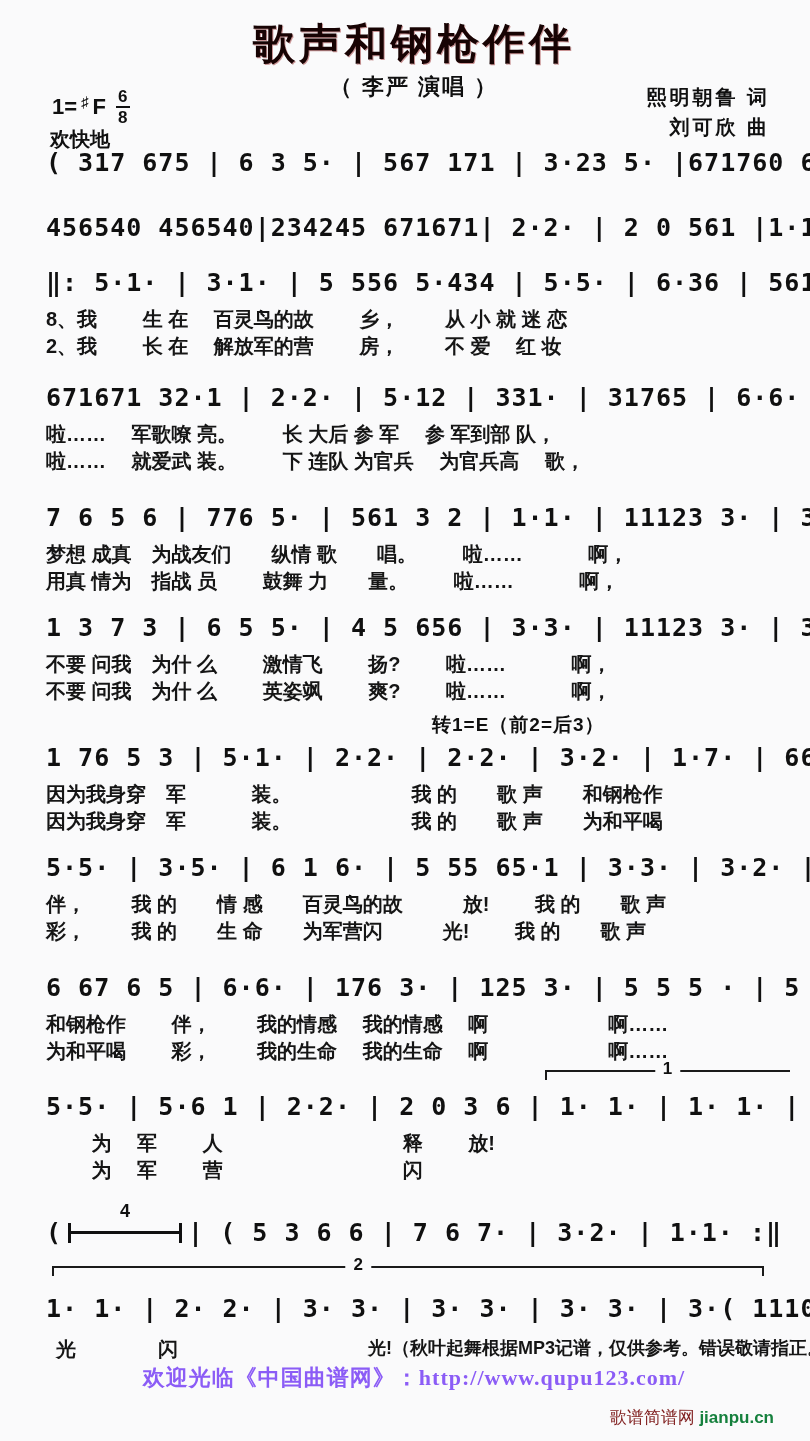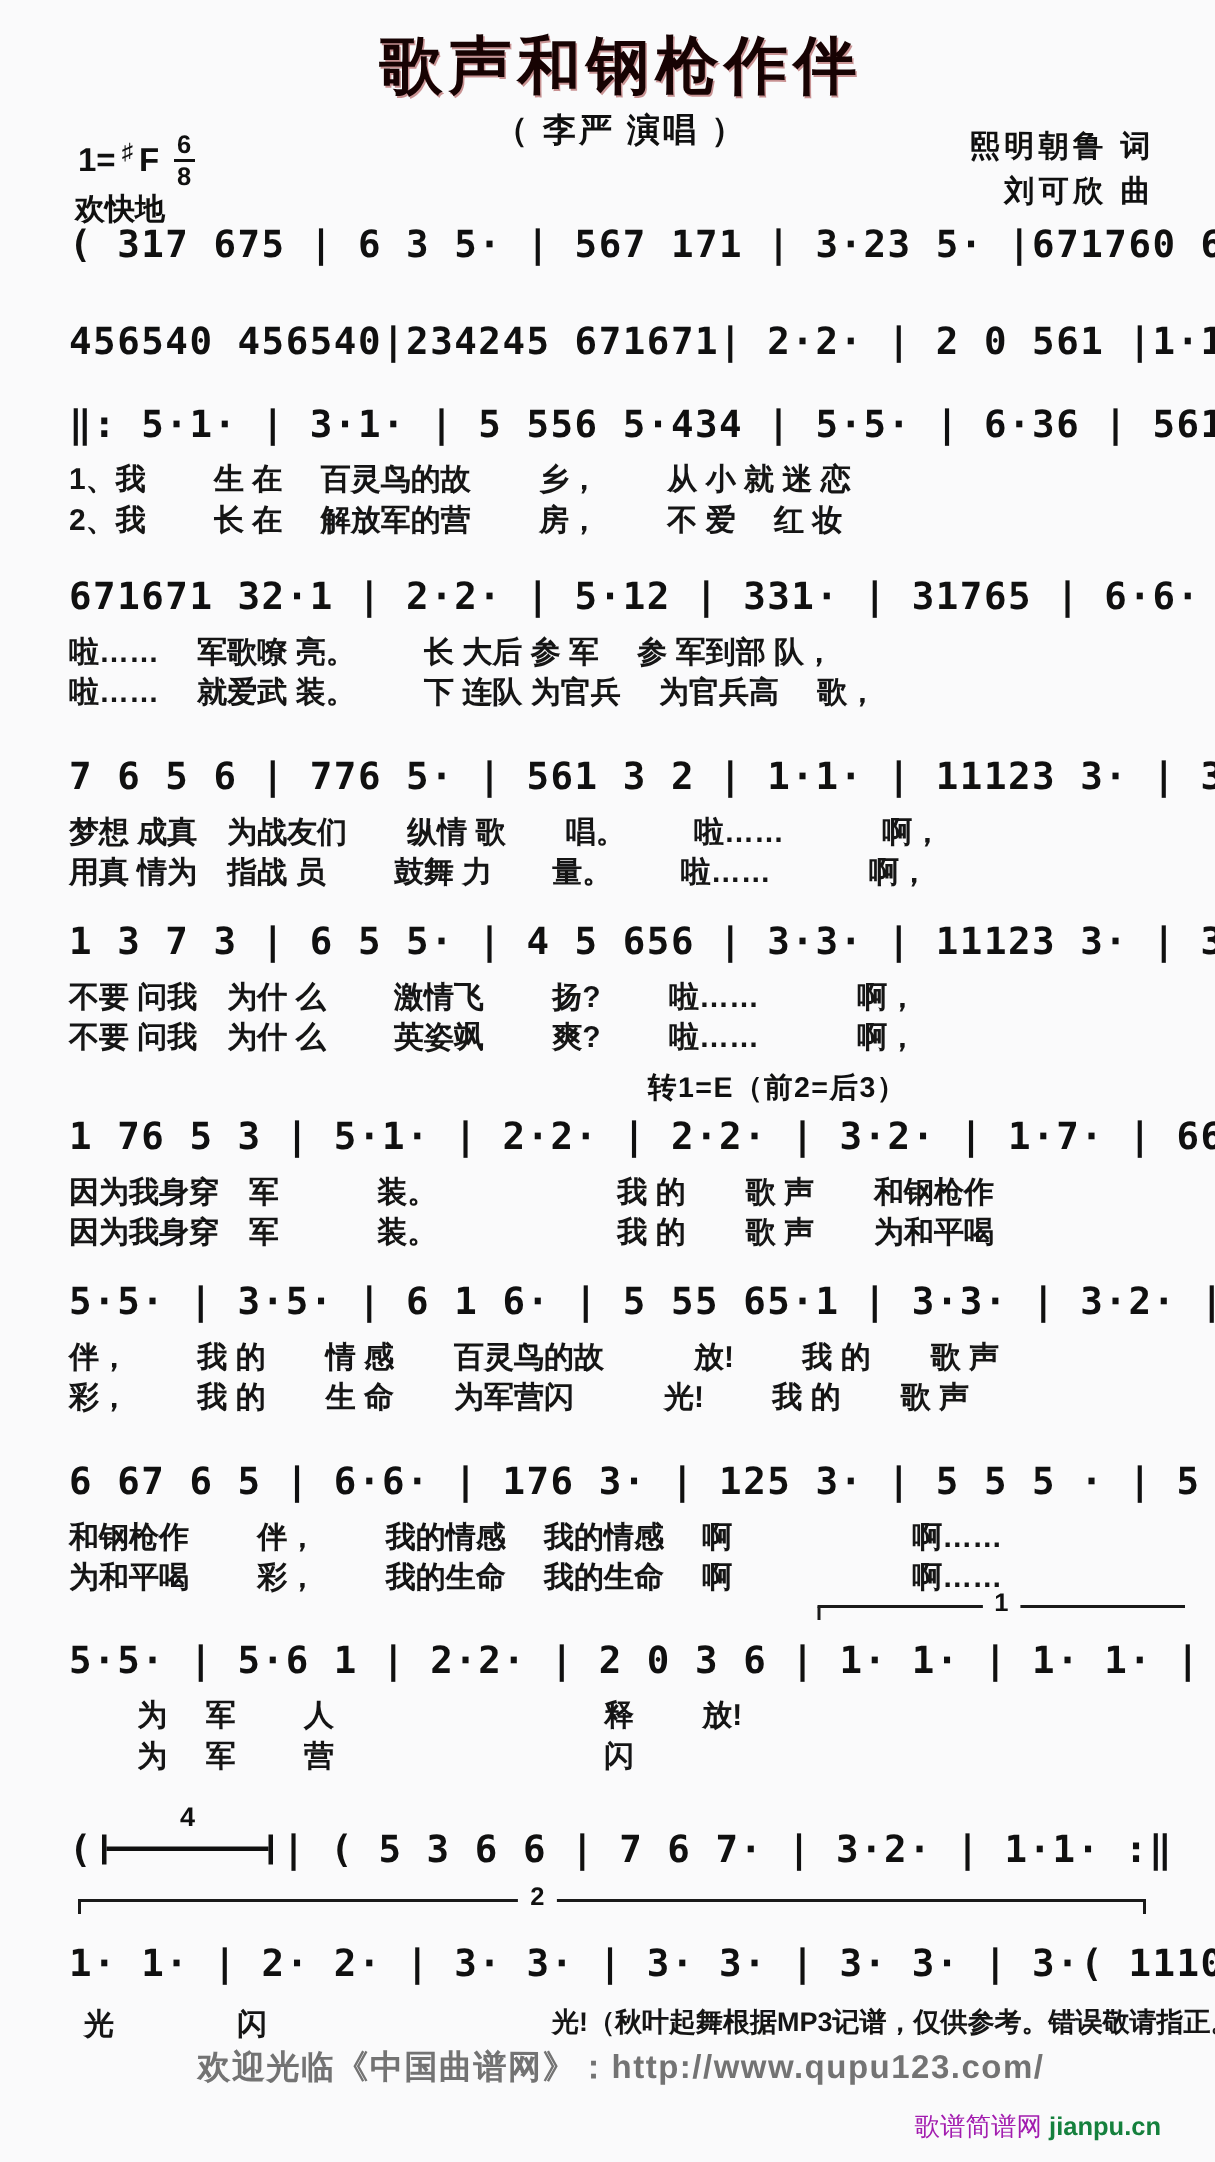--- a/index.html
+++ b/index.html
@@ -29,23 +29,23 @@
   .volta .tickL{position:absolute;left:0;top:-1px;height:9px;border-left:2px solid #1a1a1a;}
   .volta .tickR{position:absolute;right:0;top:-1px;height:9px;border-left:2px solid #1a1a1a;}
   .volta .vlabel{position:absolute;top:-13px;left:50%;transform:translateX(-50%);
                  background:#fafafb;padding:0 8px;font-size:17px;font-weight:bold;color:#101010;}
   .multirest{display:inline-block;position:relative;width:150px;height:20px;vertical-align:middle;
              border-left:3px solid #101010;border-right:3px solid #101010;margin:0 6px;}
   .multirest .bar{position:absolute;left:0;right:0;top:8px;border-top:3px solid #101010;}
   .multirest .mlabel{position:absolute;top:-22px;left:50%;transform:translateX(-50%);
                      font-size:18px;font-weight:bold;color:#101010;}
   .endrow{position:absolute;left:46px;right:28px;display:flex;align-items:center;}
-  .footer{font-size:22px;font-weight:bold;color:#737373;letter-spacing:1px;}
+  .footer{font-size:22px;font-weight:bold;color:#8b5cf6;letter-spacing:1px;font-family:Liberation Serif, serif;}
   .watermark{position:absolute;right:36px;top:1406px;font-size:17px;}
-  .wm-site{color:#a21caf;}
+  .wm-site{color:#7f1d1d;}
   .wm-domain{color:#15803d;font-weight:bold;}
   .endnote-wrap{white-space:pre;}
 </style>
 </head>
 <body>
 
 <div class="page">
 
   <div class="row center title" style="top:16px">歌声和钢枪作伴</div>
   <div class="row center subtitle" style="top:72px">（ 李严  演唱 ）</div>
@@ -61,21 +61,21 @@
       <span class="den" style="display:block">8</span>
     </span>
   </div>
   <div class="tempo">欢快地</div>
 
   <div class="row notation" style="top:148px">( 317 675 | 6 3 5· | 567 171 | 3·23 5· |671760 671760|</div>
 
   <div class="row notation" style="top:213px">456540 456540|234245 671671| 2·2· | 2 0 561 |1·1·) |</div>
 
   <div class="row notation" style="top:268px">‖: 5·1· | 3·1· | 5 556 5·434 | 5·5· | 6·36 | 561· |</div>
-  <div class="row lyric" style="top:306px">1、我　　 生 在　 百灵鸟的故　　 乡，　　 从 小 就 迷 恋</div>
+  <div class="row lyric" style="top:306px">8、我　　 生 在　 百灵鸟的故　　 乡，　　 从 小 就 迷 恋</div>
   <div class="row lyric" style="top:333px">2、我　　 长 在　 解放军的营　　 房，　　 不 爱　 红 妆</div>
 
   <div class="row notation" style="top:383px">671671 32·1 | 2·2· | 5·12 | 331· | 31765 | 6·6· |</div>
   <div class="row lyric" style="top:421px">啦……　 军歌嘹 亮。　　 长 大后 参 军　 参 军到部 队，</div>
   <div class="row lyric" style="top:448px">啦……　 就爱武 装。　　 下 连队 为官兵　 为官兵高　 歌，</div>
 
   <div class="row notation" style="top:503px">7 6 5 6 | 776 5· | 561 3 2 | 1·1· | 11123 3· | 321 5· |</div>
   <div class="row lyric" style="top:541px">梦想 成真　为战友们　　纵情 歌　　唱。　　 啦……　　　 啊，</div>
   <div class="row lyric" style="top:568px">用真 情为　指战 员　　 鼓舞 力　　量。　　 啦……　　　 啊，</div>
 

